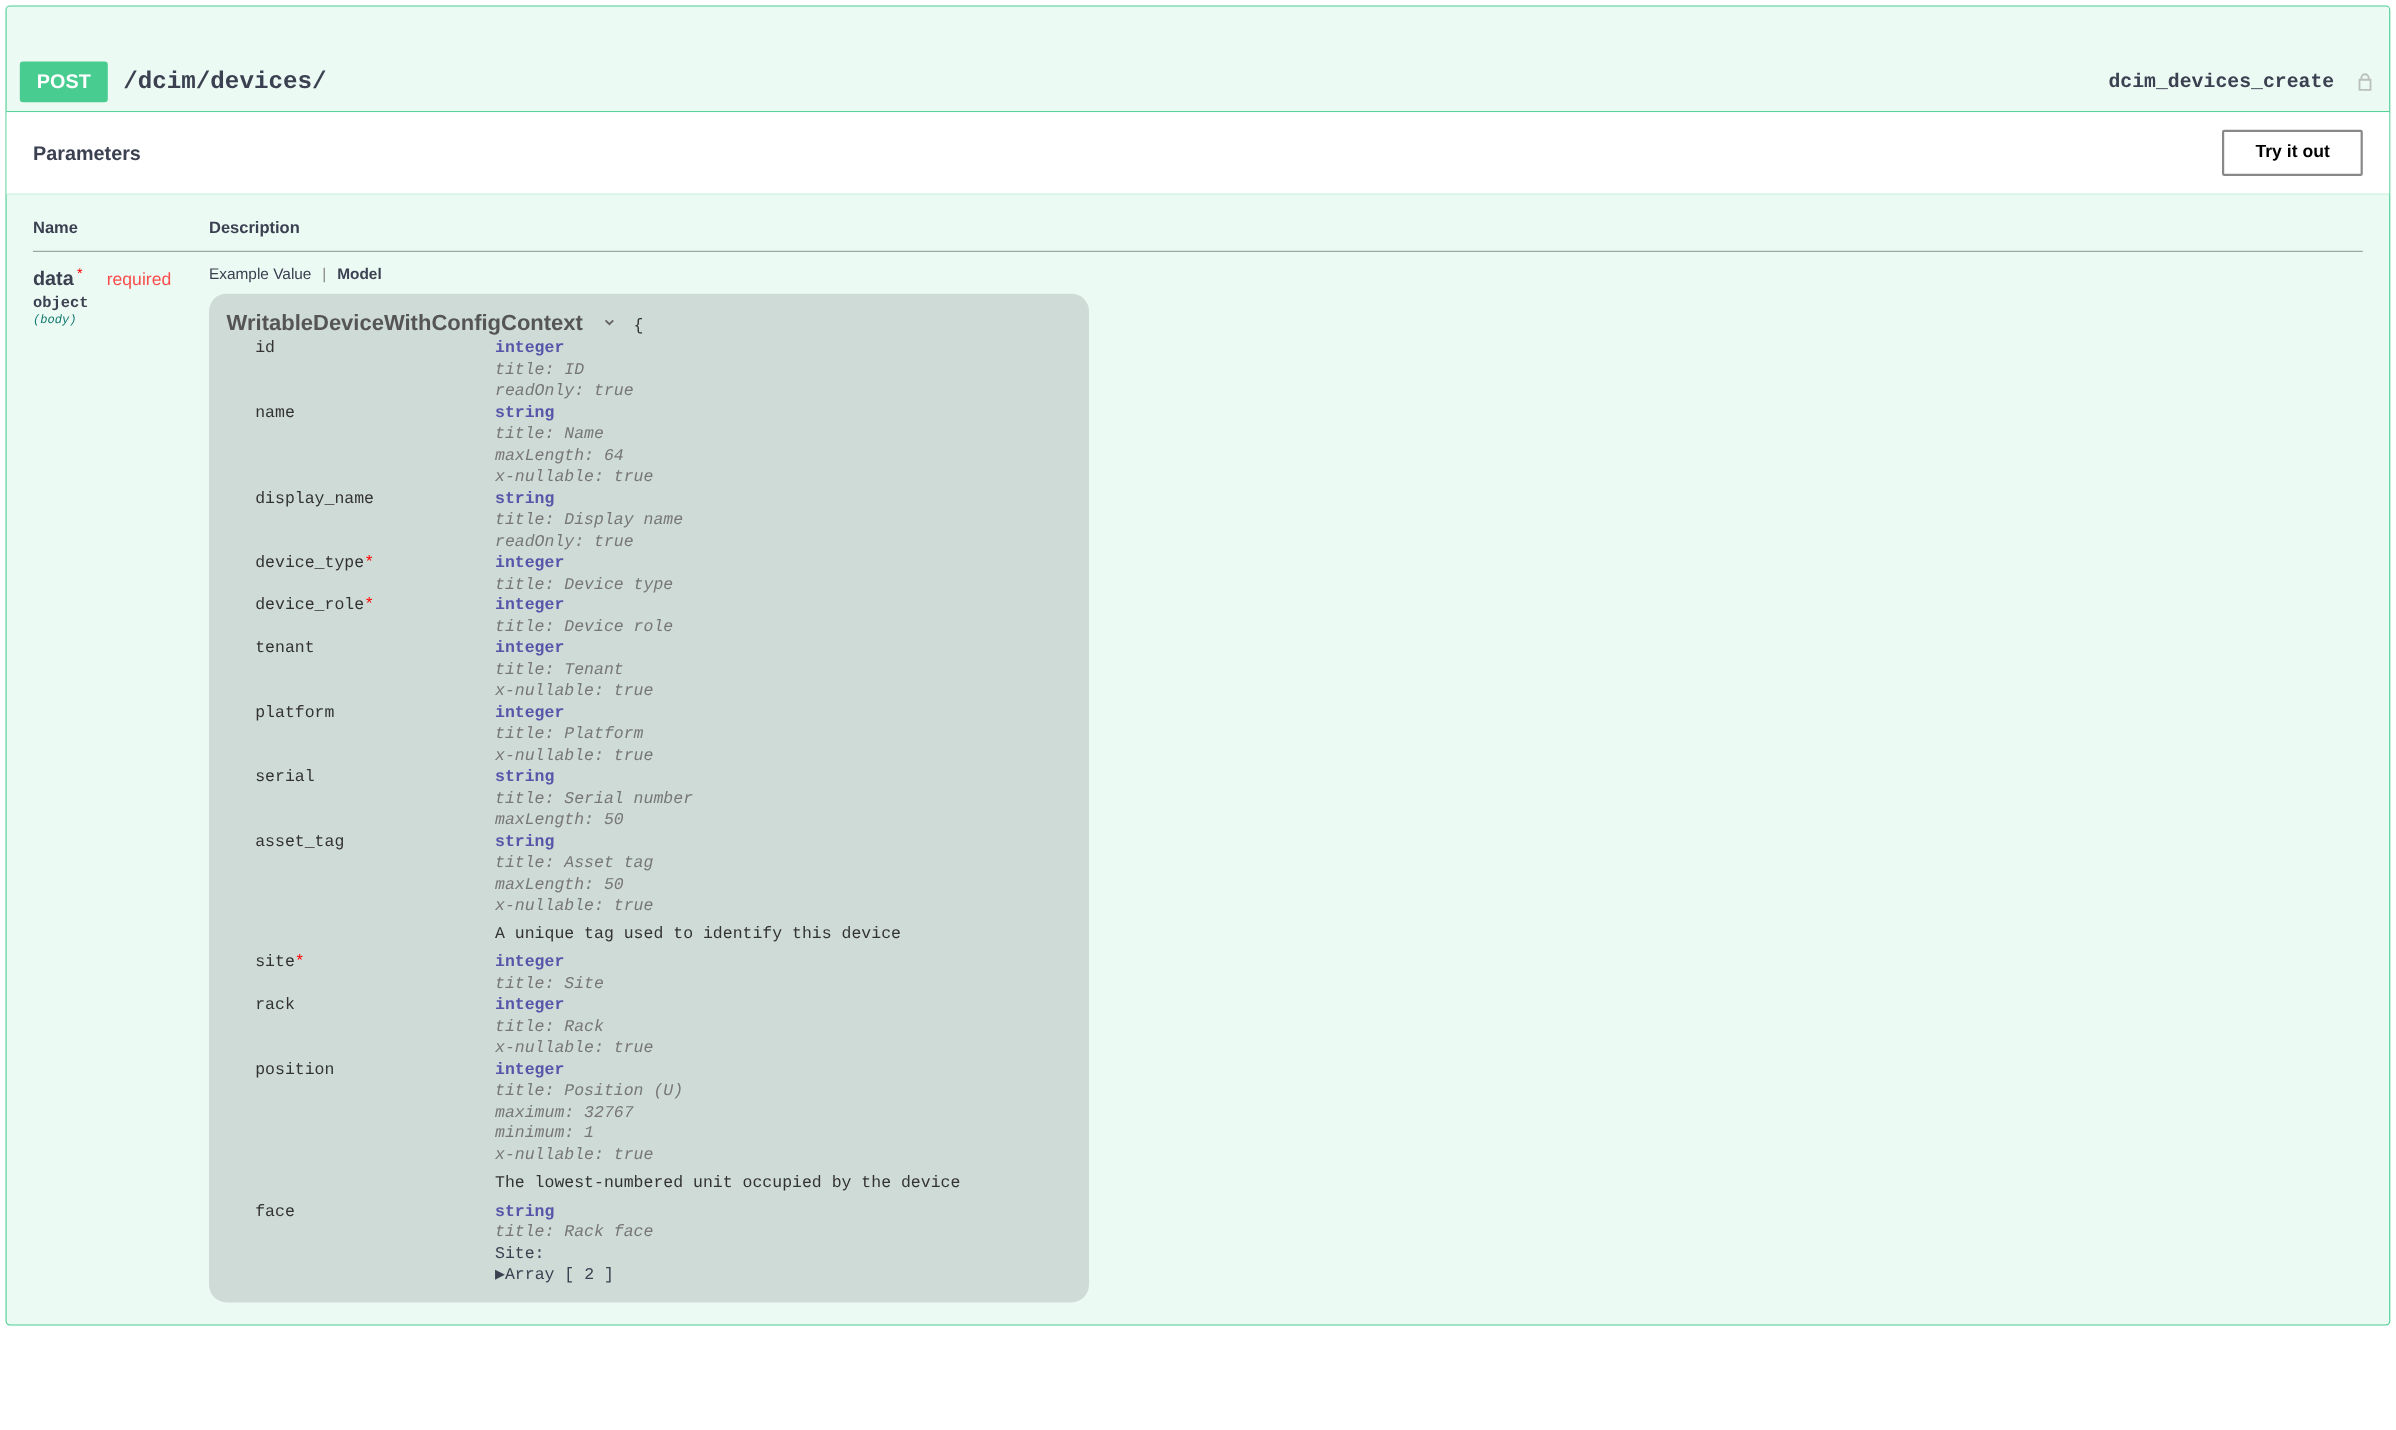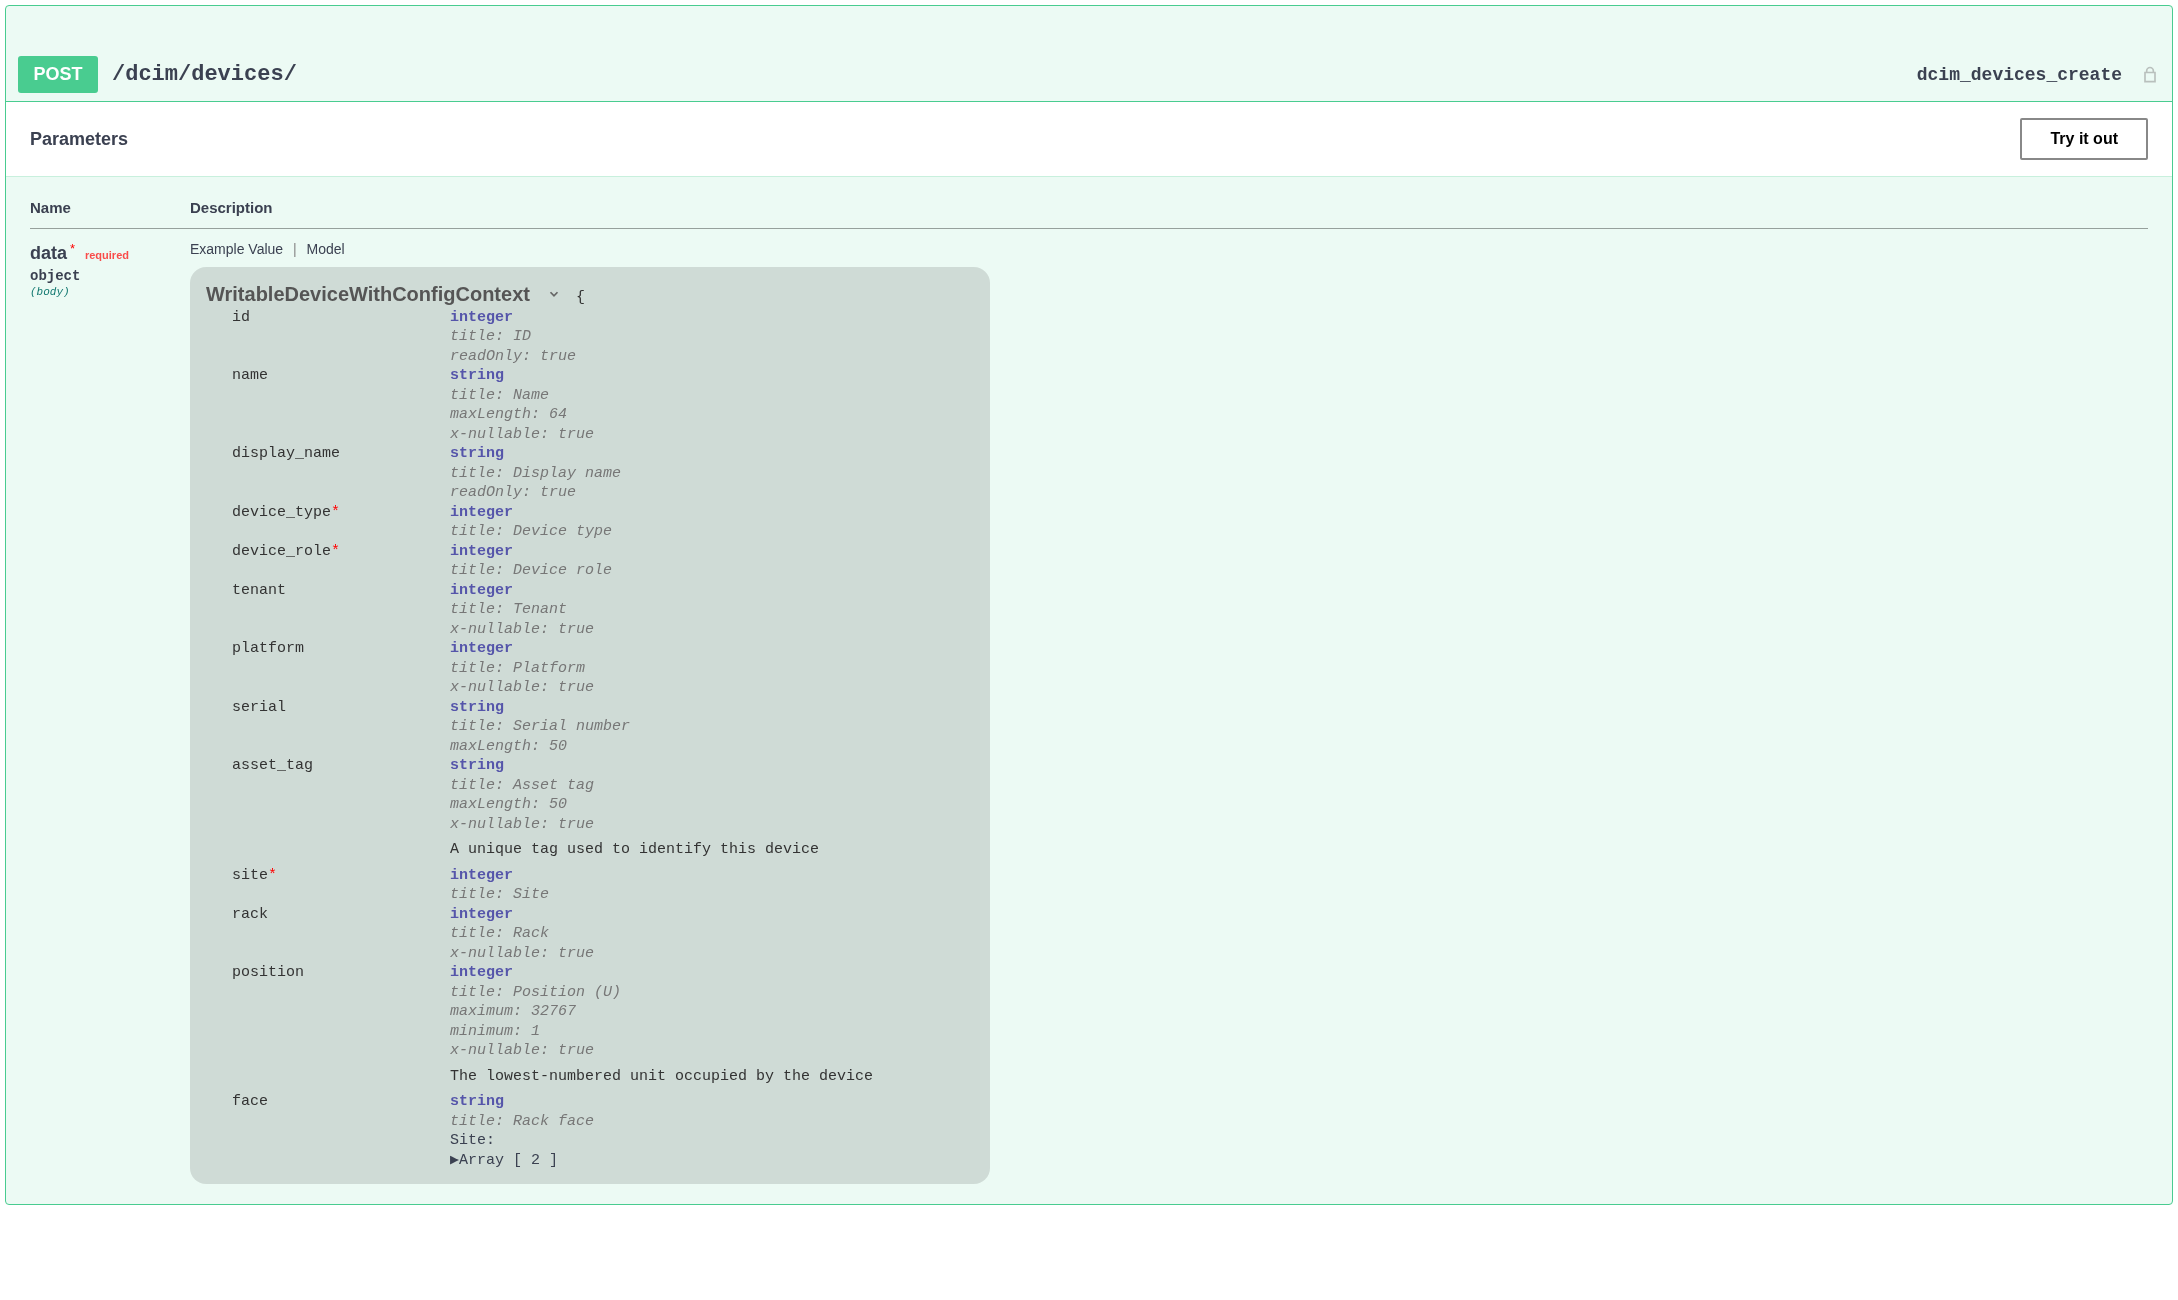--- a/index.html
+++ b/index.html
@@ -91,41 +91,41 @@
 table.params td {
   vertical-align: top;
   padding-top: 12px;
 }
 .pname-cell { width: 160px; }
 .pname {
   font-weight: 700;
   font-size: 18px;
 }
 .star { color: #ff0000; font-size: 13px; vertical-align: super; margin-left: 3px;}
-.req-label { color: rgba(255,0,0,0.7); font-size: 11px; margin-left: 6px; font-weight: bold;}
+.req-label { color: rgba(255,0,0,0.7); font-size: 16px; margin-left: 18px;}
 .ptype {
   font-family: "Courier New", monospace;
   font-weight: 700;
   font-size: 14px;
   margin-top: 4px;
 }
 .pin {
   font-family: Liberation Mono, monospace;
   font-style: italic;
   color: #0f766e;
   font-size: 11px;
   margin-top: 2px;
 }
 .tabs {
   font-size: 14px;
   margin-bottom: 10px;
 }
 .tabs span { cursor: pointer; }
 .tabs .divider { color: #888; margin: 0 6px; }
-.tabs .active { font-weight: 400; }
+.tabs .active { font-weight: 700; }
 .model-box {
   background: rgba(0,0,0,0.12);
   border-radius: 16px;
   padding: 14px 16px 14px 16px;
   font-family: "Courier New", monospace;
   font-size: 15px;
   line-height: 1.3;
   width: 800px;
 }
 .model-title {

